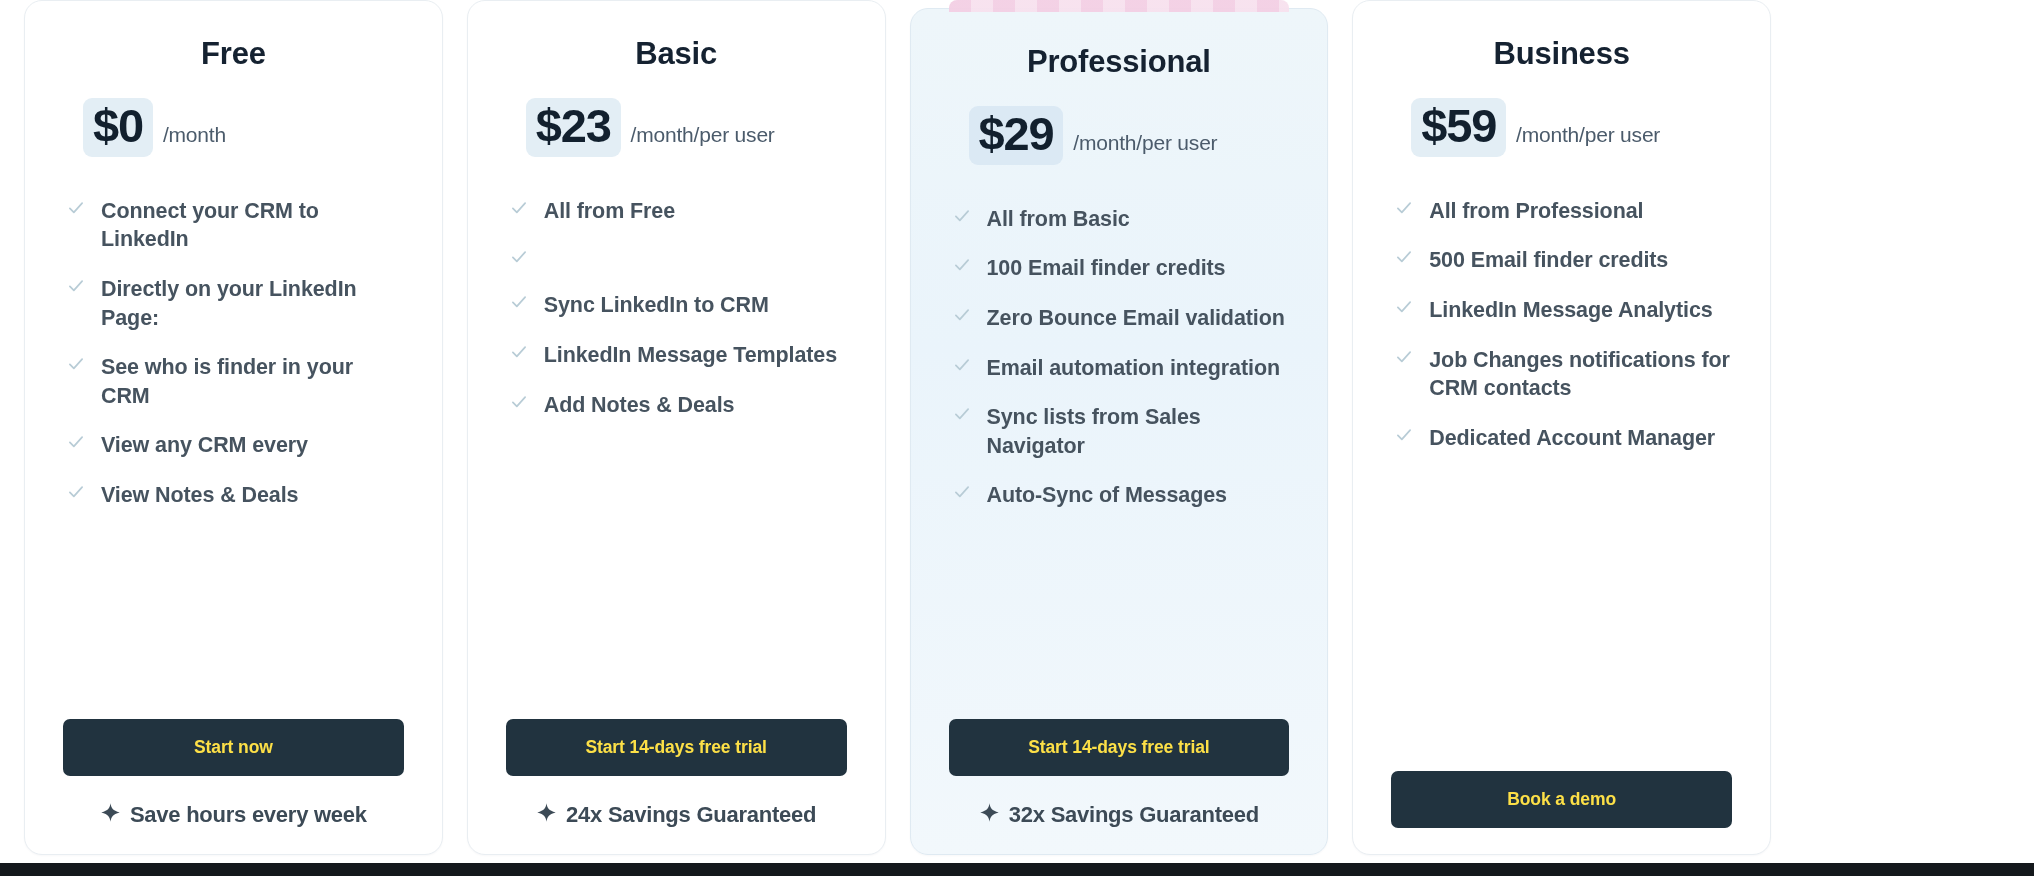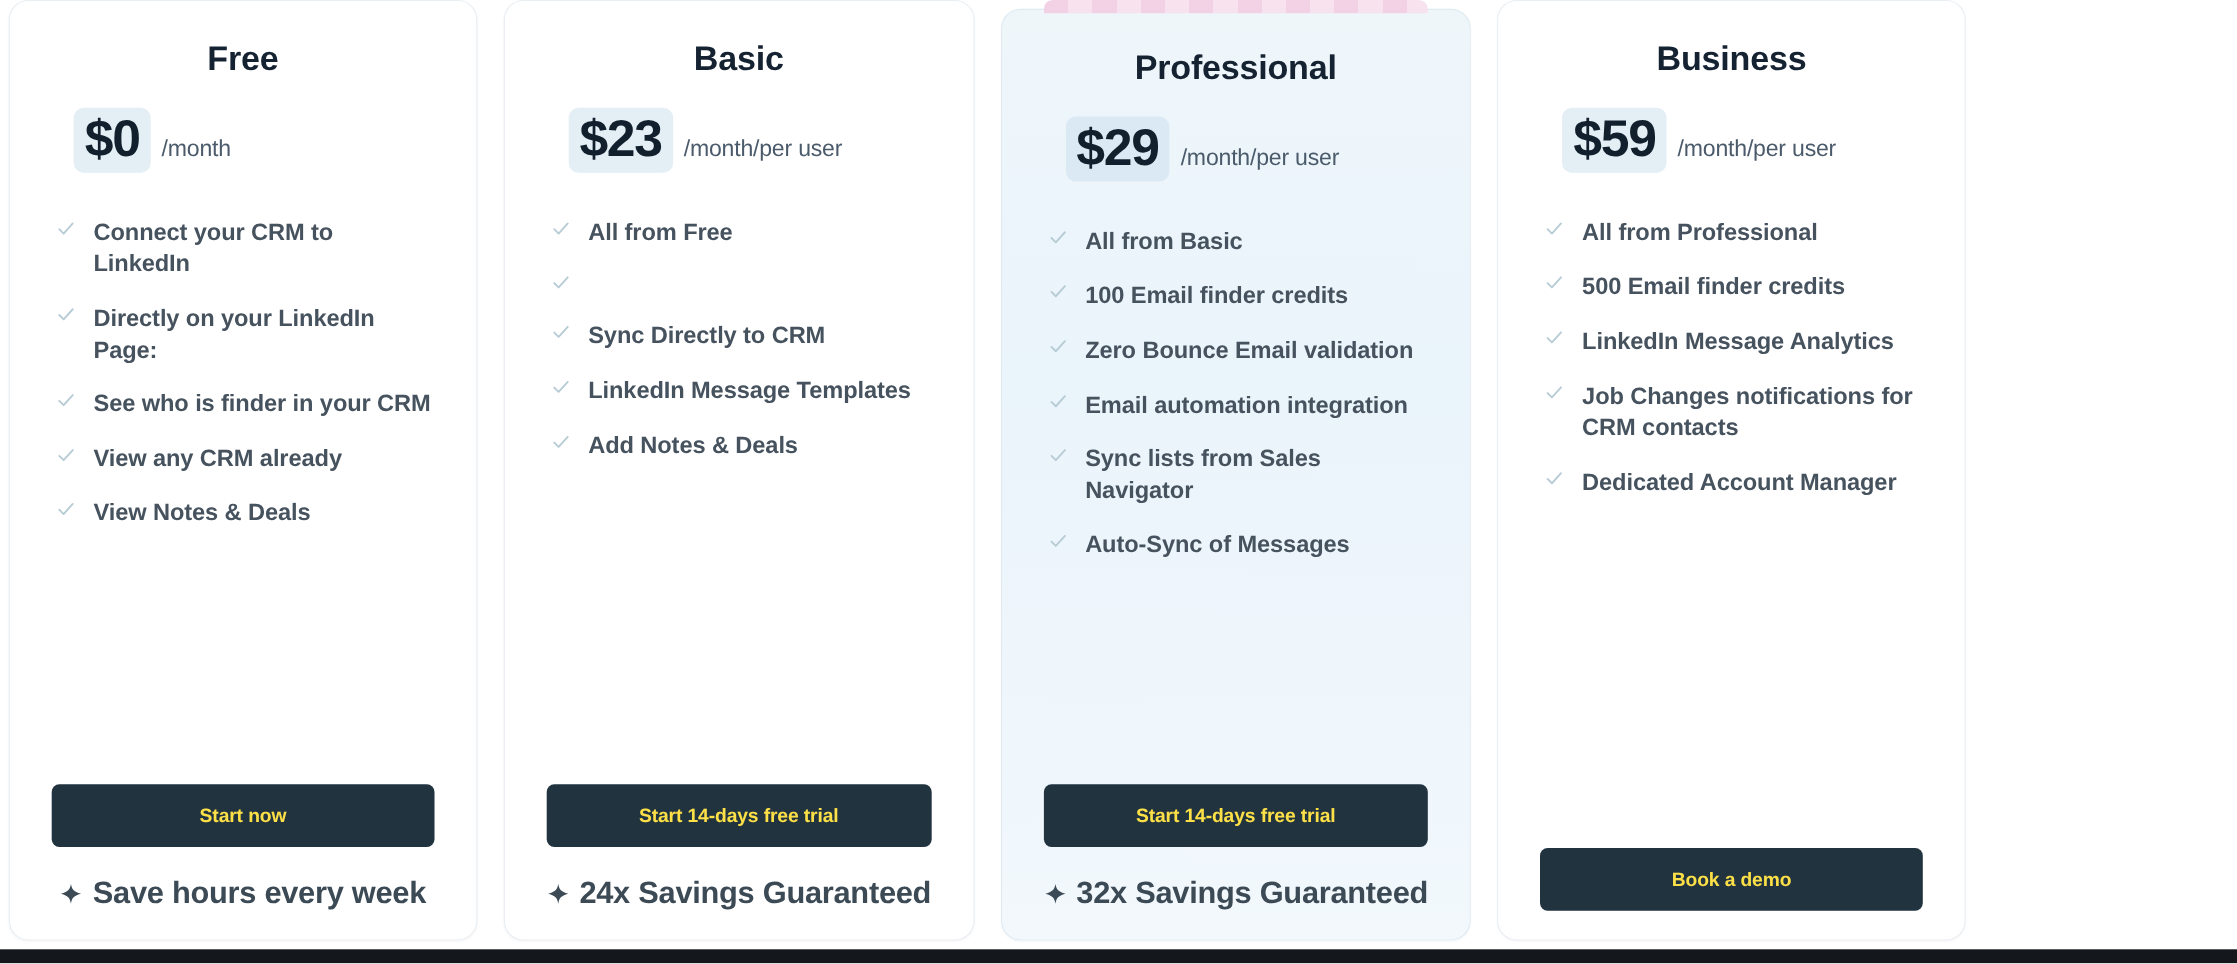--- a/index.html
+++ b/index.html
@@ -37,21 +37,21 @@
   .pricing-grid {
     position: absolute;
     left: 0;
     top: 0;
     width: 1795px;
     height: 863px;
     display: flex;
     flex-direction: row;
     align-items: stretch;
     gap: 24px;
-    padding: 0 8px;
+    padding: 0 24px;
   }
 
   .plan-card {
     position: relative;
     flex: 1 1 0;
     background: #ffffff;
     border: 1px solid #e9eef2;
     border-radius: 18px;
     margin-top: 0px;
     margin-bottom: 8px;
@@ -175,24 +175,24 @@
     font-weight: 700;
     letter-spacing: -0.1px;
     padding: 18px 10px;
     cursor: pointer;
     text-align: center;
   }
 
   .tagline {
     margin-top: 26px;
     display: flex;
-    align-items: center;
+    align-items: flex-start;
     justify-content: center;
     gap: 9px;
-    font-size: 28px;
+    font-size: 22px;
     font-weight: 700;
     color: #3c4a56;
     letter-spacing: -0.25px;
     white-space: nowrap;
   }
 
   .sparkle-icon {
     flex: 0 0 auto;
     width: 21px;
     height: 21px;
@@ -239,21 +239,21 @@
       </svg>
     </span>
     <span class="feature-text">See who is finder in your CRM</span>
   </li>
           <li class="feature-item">
     <span class="check-icon">
       <svg viewBox="0 0 20 20" width="18" height="18" aria-hidden="true">
         <path d="M3.2 10.4 L7.6 14.8 L16.8 4.6" fill="none" stroke="#b8ccd6" stroke-width="1.9" stroke-linecap="round" stroke-linejoin="round"></path>
       </svg>
     </span>
-    <span class="feature-text">View any CRM already</span>
+    <span class="feature-text">View any CRM every</span>
   </li>
           <li class="feature-item">
     <span class="check-icon">
       <svg viewBox="0 0 20 20" width="18" height="18" aria-hidden="true">
         <path d="M3.2 10.4 L7.6 14.8 L16.8 4.6" fill="none" stroke="#b8ccd6" stroke-width="1.9" stroke-linecap="round" stroke-linejoin="round"></path>
       </svg>
     </span>
     <span class="feature-text">View Notes &amp; Deals</span>
   </li>
         </ul>
@@ -291,21 +291,21 @@
         <path d="M3.2 10.4 L7.6 14.8 L16.8 4.6" fill="none" stroke="#b8ccd6" stroke-width="1.9" stroke-linecap="round" stroke-linejoin="round"></path>
       </svg>
     </span>
   </li>
           <li class="feature-item">
     <span class="check-icon">
       <svg viewBox="0 0 20 20" width="18" height="18" aria-hidden="true">
         <path d="M3.2 10.4 L7.6 14.8 L16.8 4.6" fill="none" stroke="#b8ccd6" stroke-width="1.9" stroke-linecap="round" stroke-linejoin="round"></path>
       </svg>
     </span>
-    <span class="feature-text">Sync Directly to CRM</span>
+    <span class="feature-text">Sync LinkedIn to CRM</span>
   </li>
           <li class="feature-item">
     <span class="check-icon">
       <svg viewBox="0 0 20 20" width="18" height="18" aria-hidden="true">
         <path d="M3.2 10.4 L7.6 14.8 L16.8 4.6" fill="none" stroke="#b8ccd6" stroke-width="1.9" stroke-linecap="round" stroke-linejoin="round"></path>
       </svg>
     </span>
     <span class="feature-text">LinkedIn Message Templates</span>
   </li>
           <li class="feature-item">

